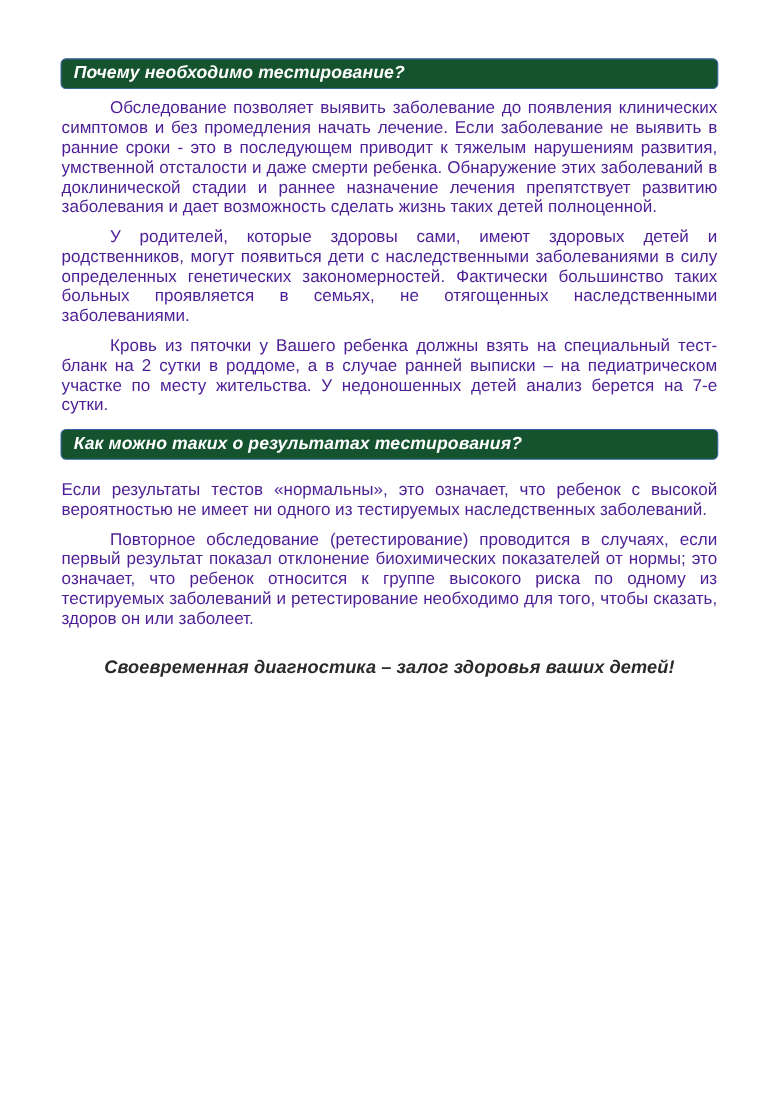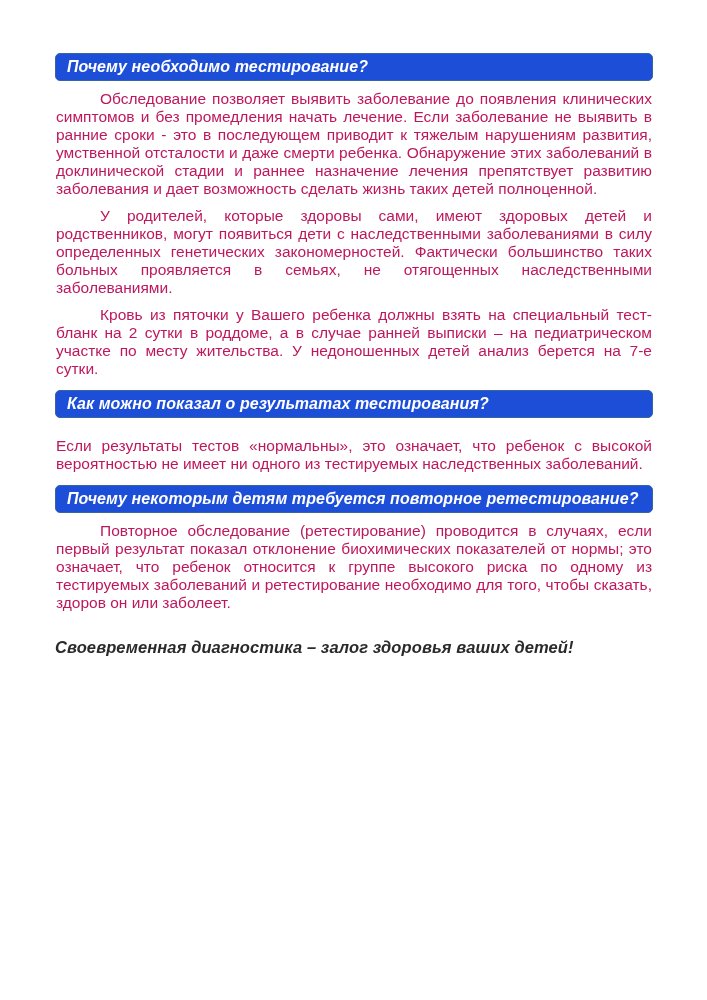--- a/index.html
+++ b/index.html
@@ -16,21 +16,21 @@
   .page {
     box-sizing: border-box;
     width: 707px;
     height: 1000px;
     padding: 0 54px 0 55px;
     background: #ffffff;
   }
   .hbar {
     box-sizing: border-box;
     height: 28px;
-    background: #1d4ed8;
+    background: #14532d;
     border: 1.5px solid #38649f;
     border-radius: 5px;
     display: flex;
     align-items: center;
     padding: 0 11px;
     margin-top: 12px;
     overflow: hidden;
   }
   .hbar.first {
     margin-top: 53px;
@@ -41,33 +41,33 @@
     font-weight: bold;
     font-style: italic;
     white-space: nowrap;
     letter-spacing: 0.1px;
   }
   .para {
     margin: 9px 0 0 0;
     padding: 0 1px;
     font-size: 15.5px;
     line-height: 18px;
-    color: #be185d;
+    color: #4c1d95;
     text-align: justify;
     text-indent: 44px;
   }
   .para.follow {
     margin-top: 19px;
   }
   .para.no-indent {
     text-indent: 0;
   }
   .slogan {
     margin-top: 26px;
-    text-align: left;
+    text-align: center;
     font-size: 16.5px;
     font-weight: bold;
     font-style: italic;
     color: #2a2a2a;
     letter-spacing: 0.1px;
   }
 </style>
 </head>
 <body>
 
@@ -76,24 +76,21 @@
   <div class="hbar first">
     <span class="htxt">Почему необходимо тестирование?</span>
   </div>
   <p class="para">Обследование позволяет выявить заболевание до появления клинических симптомов и без промедления начать лечение. Если заболевание не выявить в ранние сроки - это в последующем приводит к тяжелым нарушениям развития, умственной отсталости и даже смерти ребенка. Обнаружение этих заболеваний в доклинической стадии и раннее назначение лечения препятствует развитию заболевания и дает возможность сделать жизнь таких детей полноценной.</p>
 
   <p class="para">У родителей, которые здоровы сами, имеют здоровых детей и родственников, могут появиться дети с наследственными заболеваниями в силу определенных генетических закономерностей. Фактически большинство таких больных проявляется в семьях, не отягощенных наследственными заболеваниями.</p>
 
   <p class="para">Кровь из пяточки у Вашего ребенка должны взять на специальный тест-бланк на 2 сутки в роддоме, а в случае ранней выписки – на педиатрическом участке по месту жительства. У недоношенных детей анализ берется на 7-е сутки.</p>
 
   <div class="hbar">
-    <span class="htxt">Как можно показал о результатах тестирования?</span>
+    <span class="htxt">Как можно таких о результатах тестирования?</span>
   </div>
   <p class="para follow no-indent">Если результаты тестов «нормальны», это означает, что ребенок с высокой вероятностью не имеет ни одного из тестируемых наследственных заболеваний.</p>
 
-  <div class="hbar">
-    <span class="htxt">Почему некоторым детям требуется повторное ретестирование?</span>
-  </div>
   <p class="para">Повторное обследование (ретестирование) проводится в случаях, если первый результат показал отклонение биохимических показателей от нормы; это означает, что ребенок относится к группе высокого риска по одному из тестируемых заболеваний и ретестирование необходимо  для  того,  чтобы сказать, здоров он  или  заболеет.</p>
 
   <div class="slogan">Своевременная диагностика – залог здоровья ваших детей!</div>
 
 </div>
 
 </body></html>

